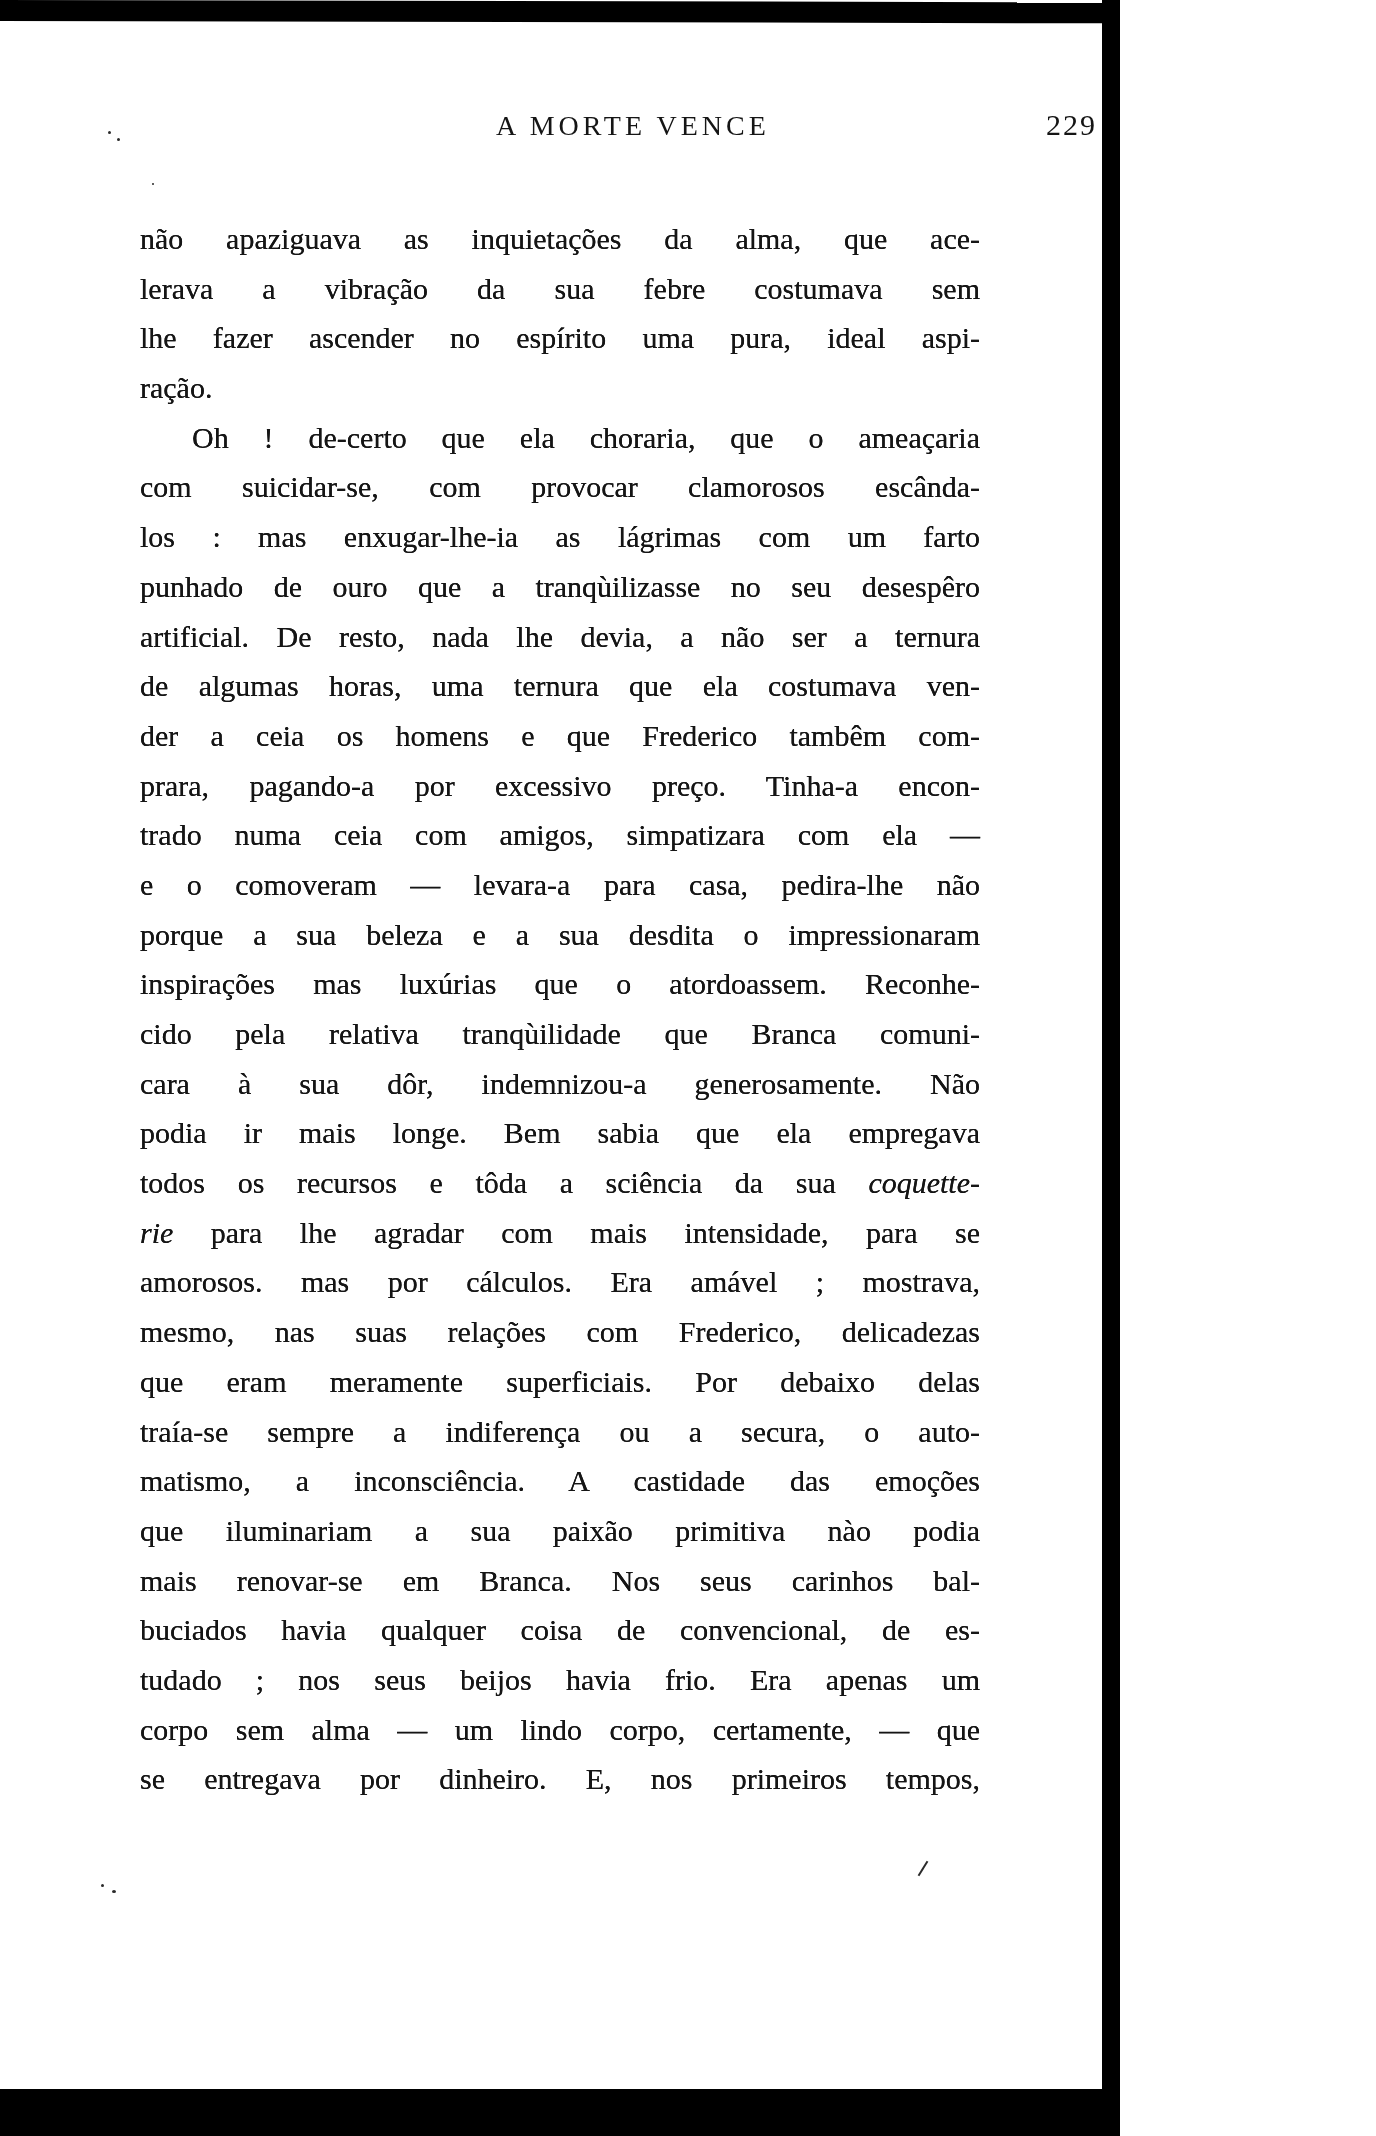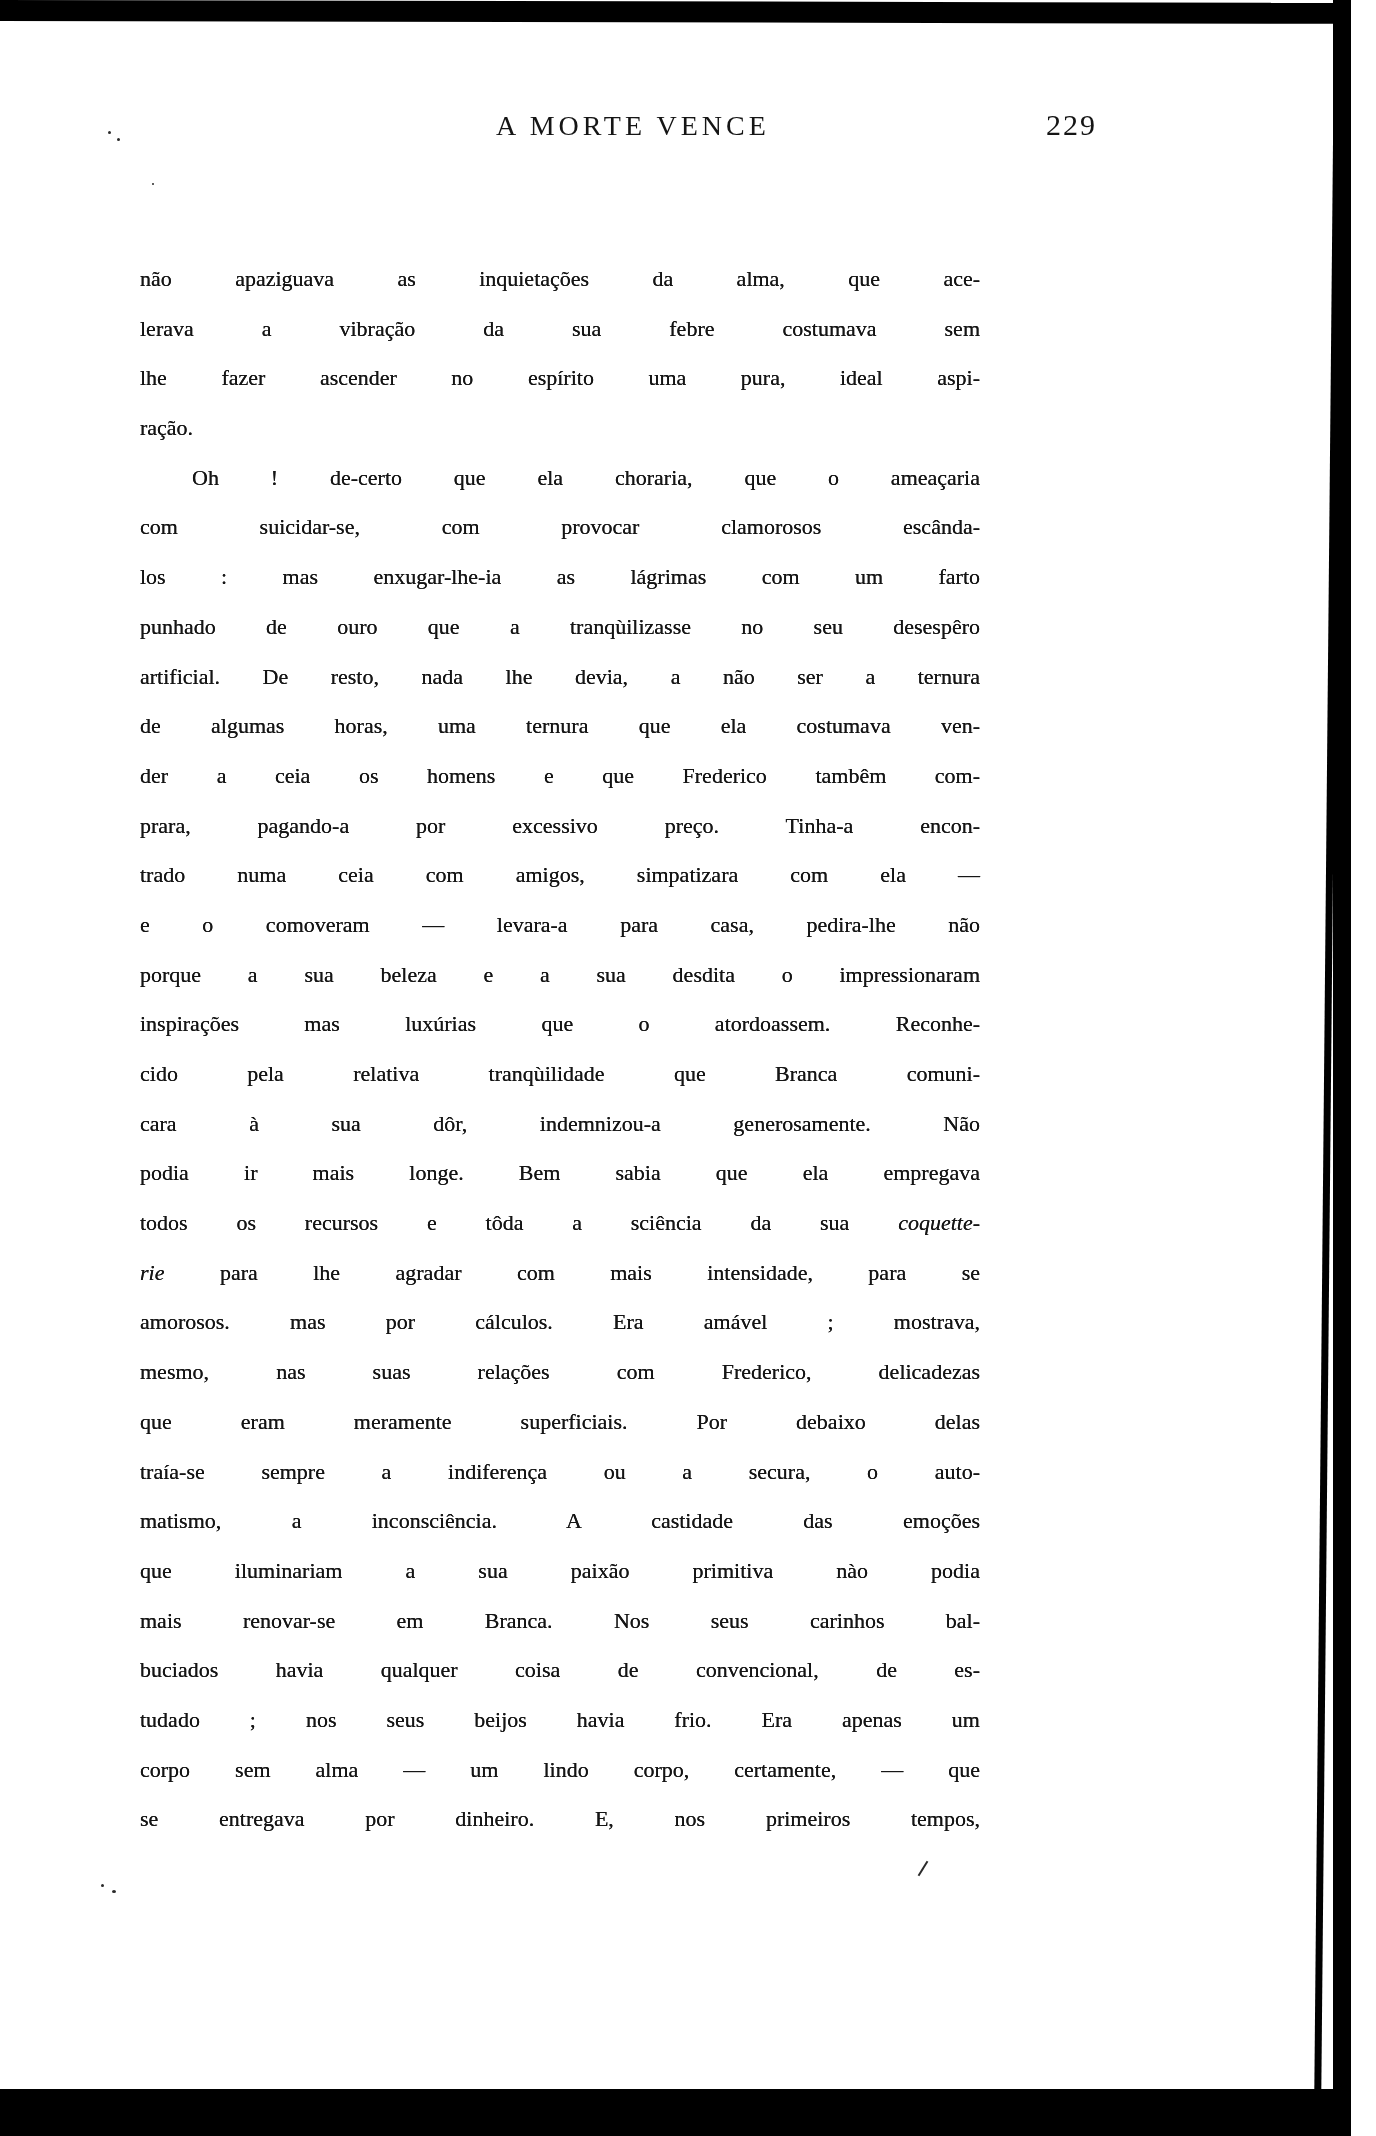--- a/index.html
+++ b/index.html
@@ -2,21 +2,21 @@
 <html><head>
 <meta charset="utf-8">
 <style>
   html, body {
     margin: 0;
     padding: 0;
     background: #ffffff;
   }
   .page {
     position: relative;
-    width: 1351px;
+    width: 1120px;
     height: 2136px;
     background: var(--paper, #ffffff);
     overflow: hidden;
     font-family: "Liberation Serif", "DejaVu Serif", serif;
     color: var(--ink, #151515);
   }
 
   
   .top-bar {
     position: absolute;
@@ -60,22 +60,21 @@
     left: 1046px; top: 108px;
     font-size: 30px;
     letter-spacing: 2px;
   }
 
   
   .textblock {
     position: absolute;
     left: 140px; top: 214px;
     width: 840px;
-    font-size: 22px;
-    margin-top: 40px;
+    font-size: 30px;
   }
   .line {
     line-height: 49.7px;
     height: 49.7px;
     text-align: justify;
     text-align-last: justify;
     white-space: normal;
     text-shadow: 0 0 0.5px currentColor;
   }
   .line.indent { text-indent: 52px; }

